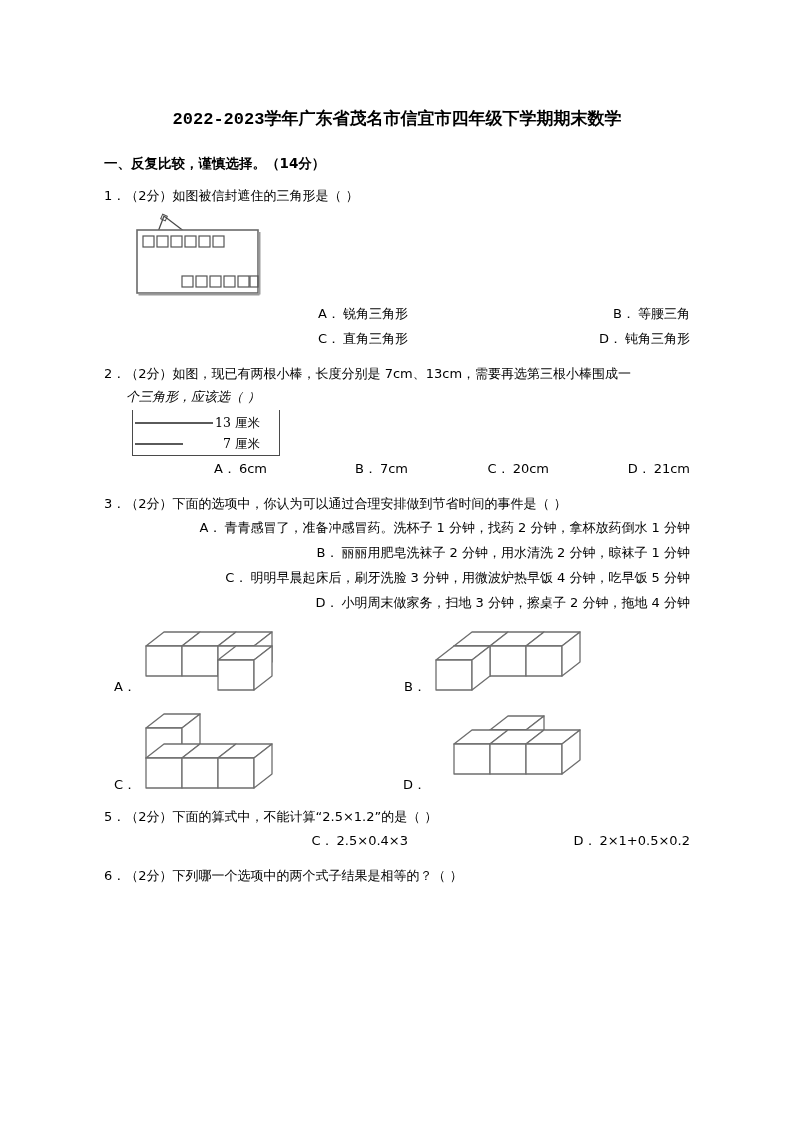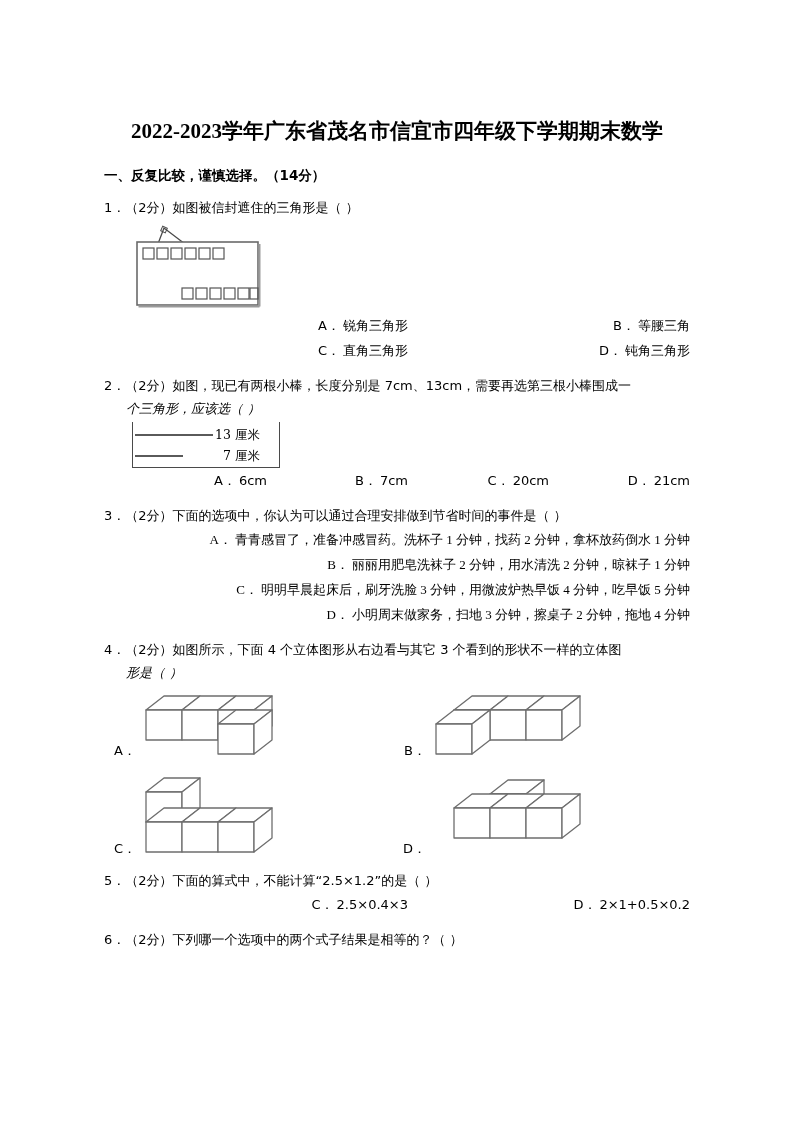--- a/index.html
+++ b/index.html
@@ -24,27 +24,27 @@
   }
   .content {
     position: absolute;
     left: 104px;
     top: 98px;
     width: 586px;
   }
 
   
   .doc-title {
-    font-family: Liberation Serif, serif;
-    font-size: 21px;
+    font-family: Liberation Mono, monospace;
+    font-size: 17px;
     font-weight: 700;
     text-align: center;
     line-height: 35px;
     letter-spacing: 0px;
-    margin: 16px;
+    margin: 4px;
   }
   .doc-title .line2 { display: block; }
 
   
   .section-head {
     font-family: "DejaVu Sans", "Liberation Sans", sans-serif;
     font-size: 13.5px;
     font-weight: 700;
     margin-top: 16px;
     margin-bottom: 2px;
@@ -80,21 +80,21 @@
   }
   .opt-row.two-col > .opt { width: 50%; }
   .opt-row.four-col > .opt { width: 25%; }
   .opt-row.full > .opt { width: 100%; }
   .opt {
     white-space: nowrap;
   }
   .opt .lab { margin-right: 3px; }
 
   
-  .opt-stack .opt-row { padding-left: 30px; font-family: Liberation Serif, serif; }
+  .opt-stack .opt-row { padding-left: 30px; }
 
   
   .fig-envelope-wrap {
     padding-left: 28px;
     margin-top: 4px;
     margin-bottom: 2px;
   }
 
   
   .fig-sticks-wrap {
@@ -274,24 +274,20 @@
         </div>
         <div class="opt-row full">
           <div class="opt">
             <span class="lab">D．</span><span>小明周末做家务，扫地 3 分钟，擦桌子 2 分钟，拖地 4 分钟</span>
           </div>
         </div>
       </div>
     </div>
 
     <div class="question">
-      <div class="q-text">
-        <span>4．（2分）如图所示，下面 4 个立体图形从右边看与其它 3 个看到的形状不一样的立体图</span>
-        <span class="indent-line">形是（     ）</span>
-      </div>
 
       <div class="cubes-grid">
 
         <div class="cubes-row">
           <div class="cube-cell">
             <div class="cube-lab">A．</div>
             <div class="cube-fig">
 
               <svg width="172" height="70" viewBox="0 0 172 70">
                 <g fill="#ffffff" stroke="#6e6e6e" stroke-width="1.3" stroke-linejoin="round">

